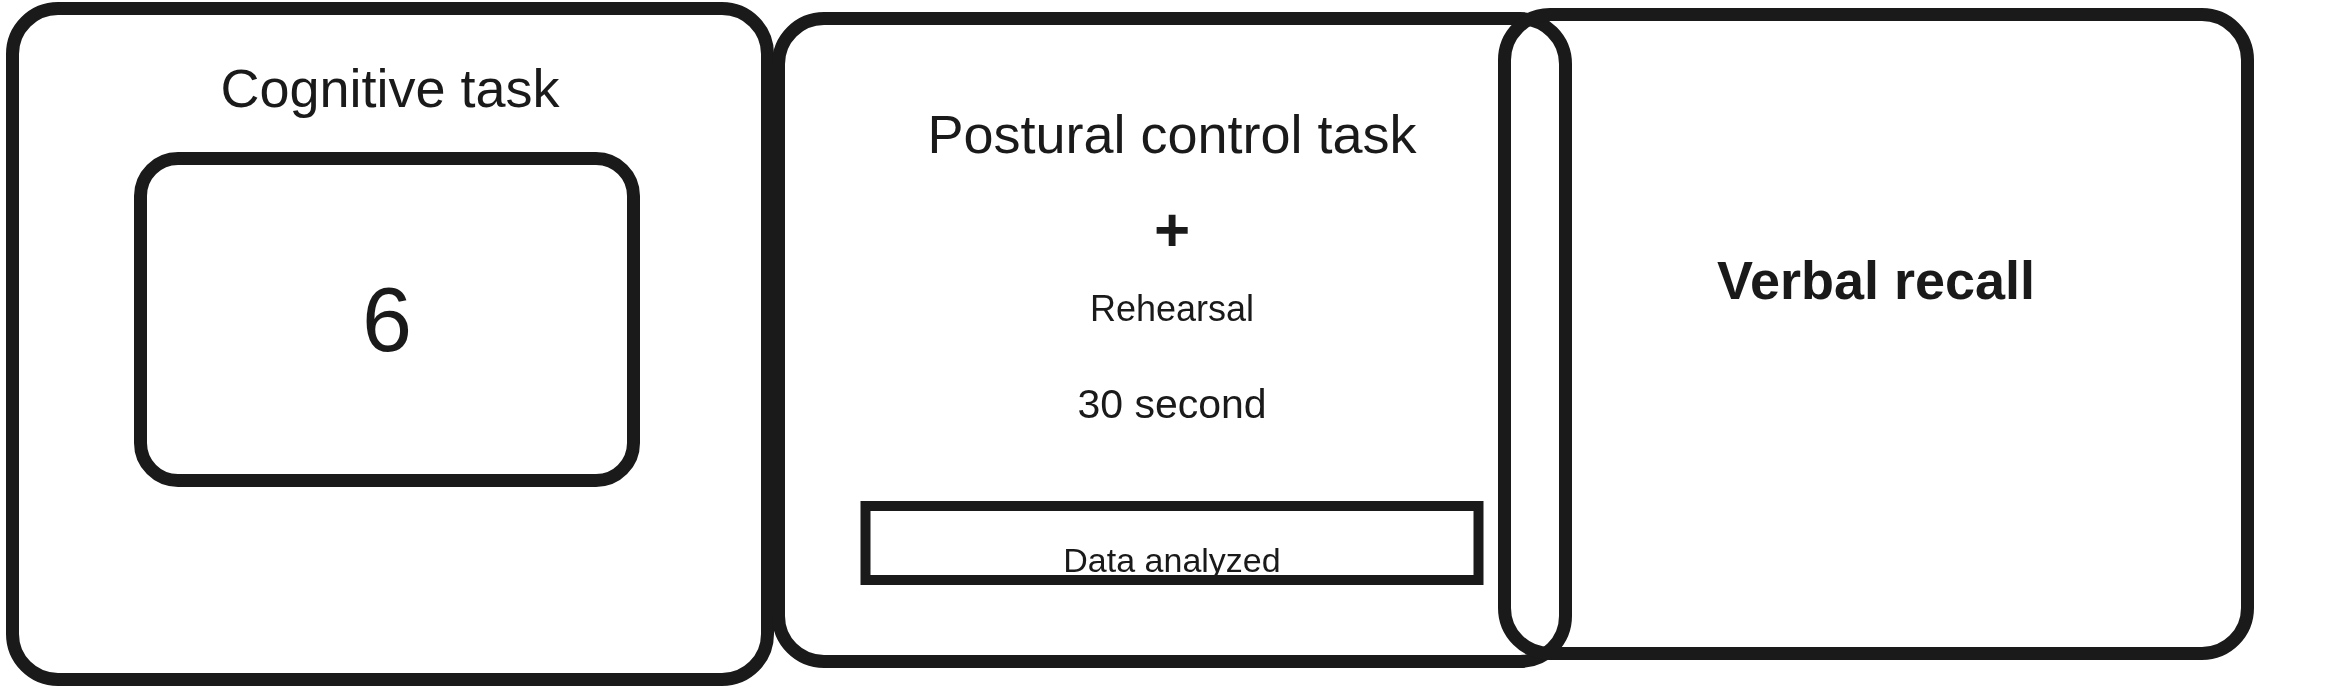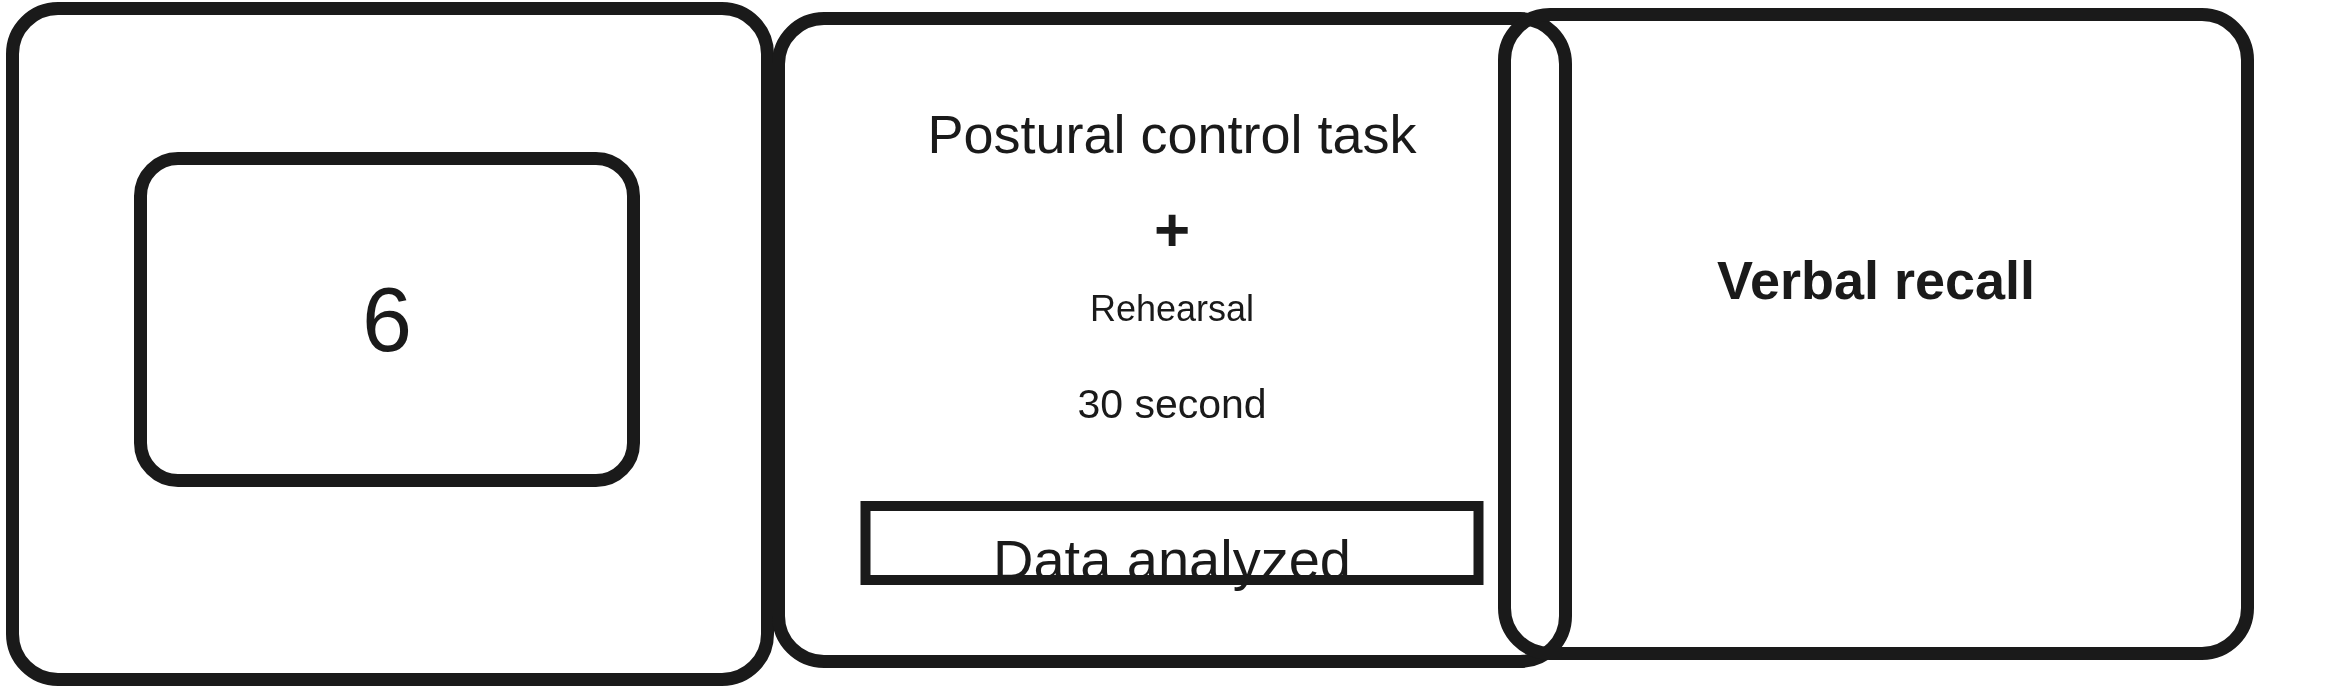--- a/index.html
+++ b/index.html
@@ -64,31 +64,32 @@
     transform: translateX(-50%);
     width: 623px;
     height: 84px;
     box-sizing: border-box;
     border: 10px solid var(--ink, #1a1a1a);
     background: #ffffff;
     display: flex;
     align-items: center;
     justify-content: center;
   }
-  #data-analyzed-label { font-size: 56px; line-height: 1; margin-top: 34px; }
+  #data-analyzed-label { font-size: 34px; line-height: 1; margin-top: 34px; }
 
   
   #verbal-title { top: 232px; font-size: 54px; }
 </style>
 </head>
 <body style="background: rgb(255, 255, 255);">
 
 <div class="canvas">
 
   <div class="card" id="card-cognitive">
+    <div class="t" id="cognitive-title">Cognitive task</div>
     <div id="stimulus-box">
       <span id="stimulus-digit">6</span>
     </div>
   </div>
 
   <div class="card" id="card-postural">
     <div class="t" id="postural-title">Postural control task</div>
     <div class="t" id="plus-sign">+</div>
     <div class="t" id="rehearsal-label">Rehearsal</div>
     <div class="t" id="duration-label">30 second</div>

